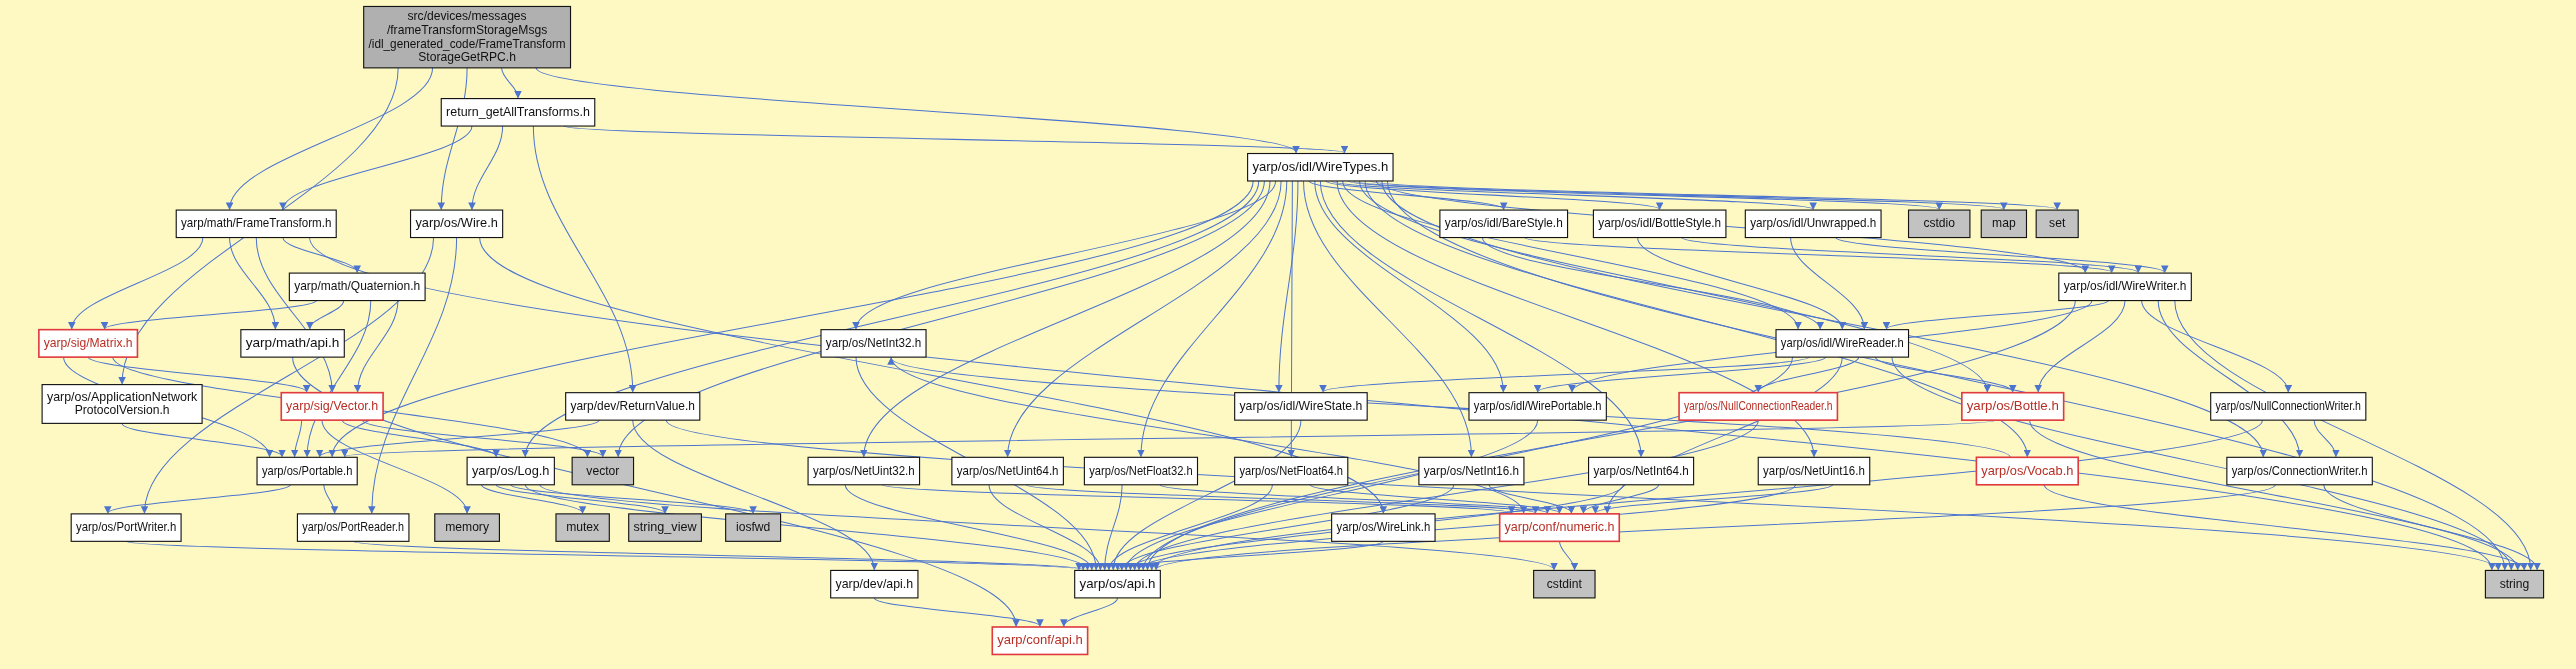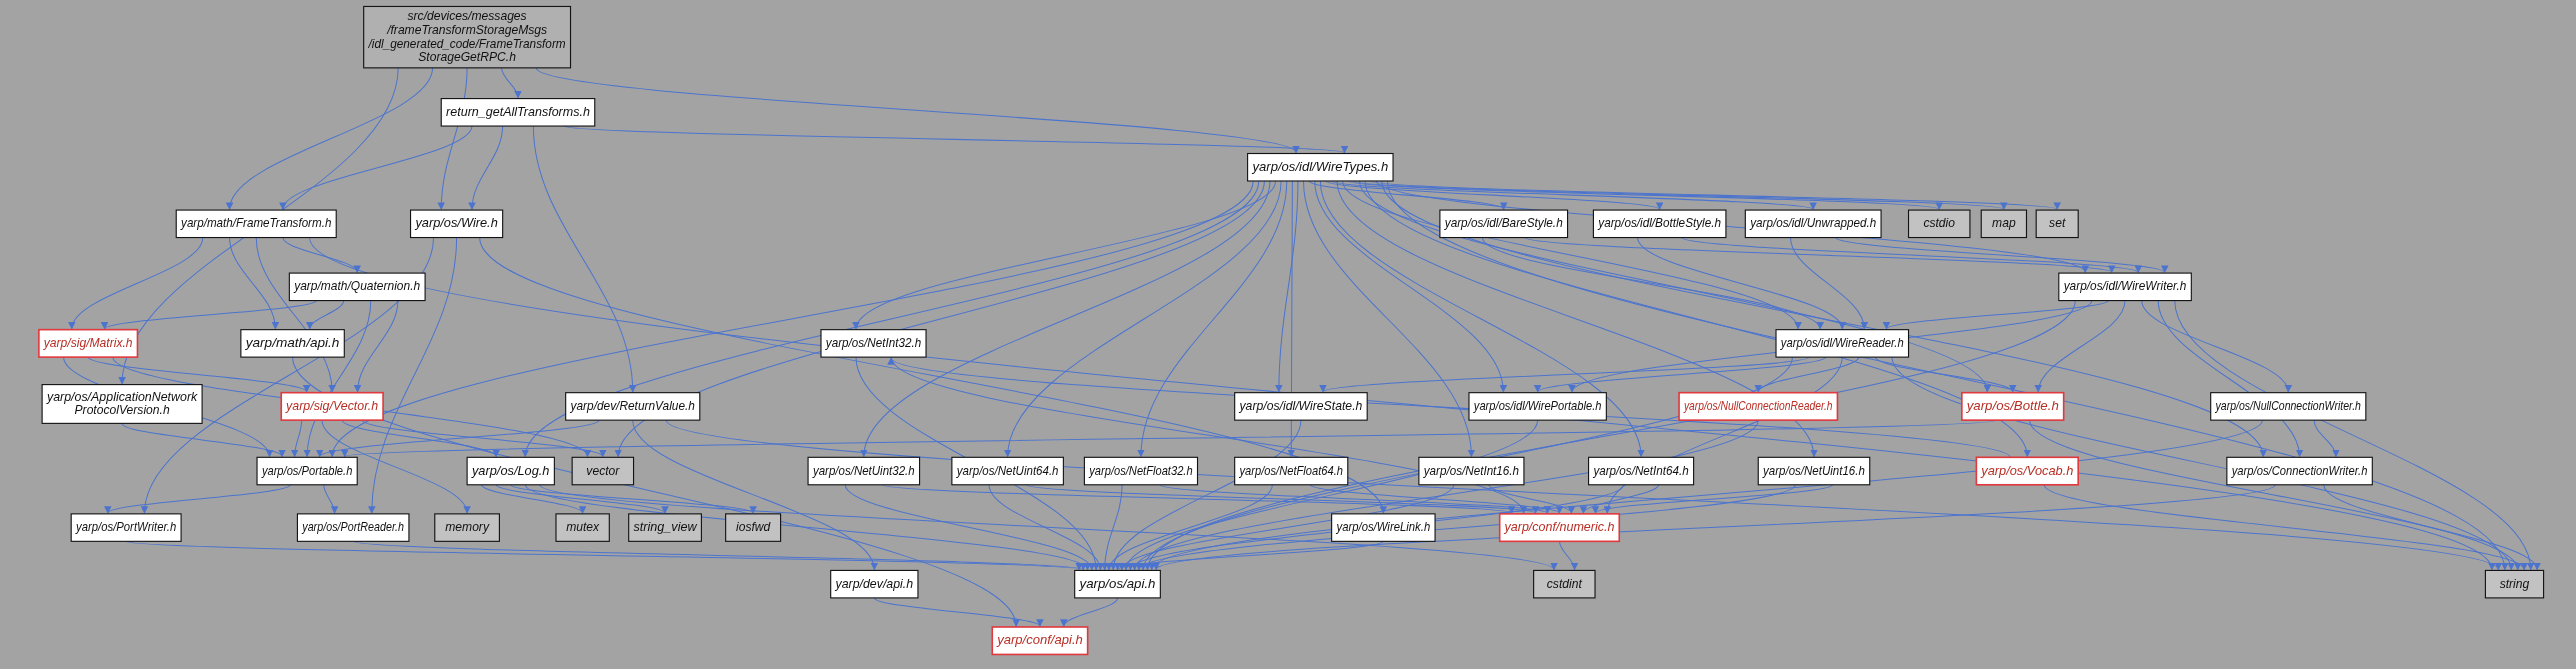--- a/index.html
+++ b/index.html
@@ -4,23 +4,22 @@
 <style>
   html, body {
     margin: 0;
     padding: 0;
     background: #000000;
   }
   .canvas {
     position: relative;
     width: 2576px;
     height: 669px;
-    background: #a3a3a3;
+    background: #fef9c3;
     overflow: hidden;
-    font-style: italic;
   }
   svg text {
     font-family: "Liberation Sans", "DejaVu Sans", sans-serif;
     font-size: 15px;
   }
 </style>
 </head>
 <body style="background: rgb(0, 0, 0);">
 
 <div class="canvas">

